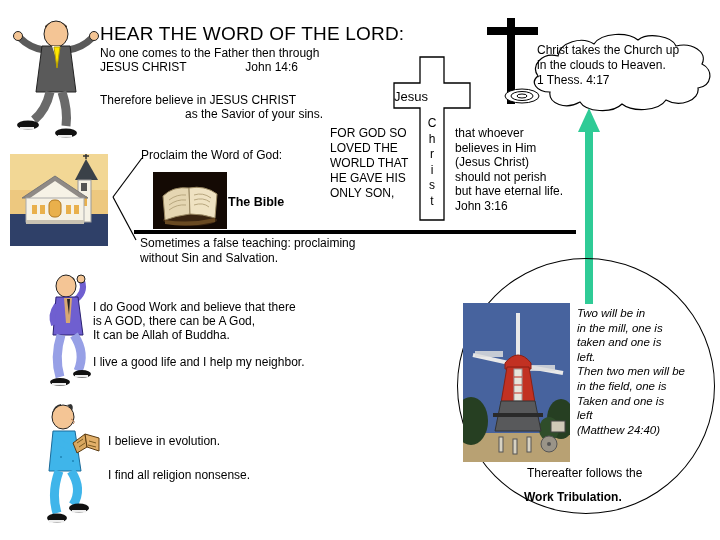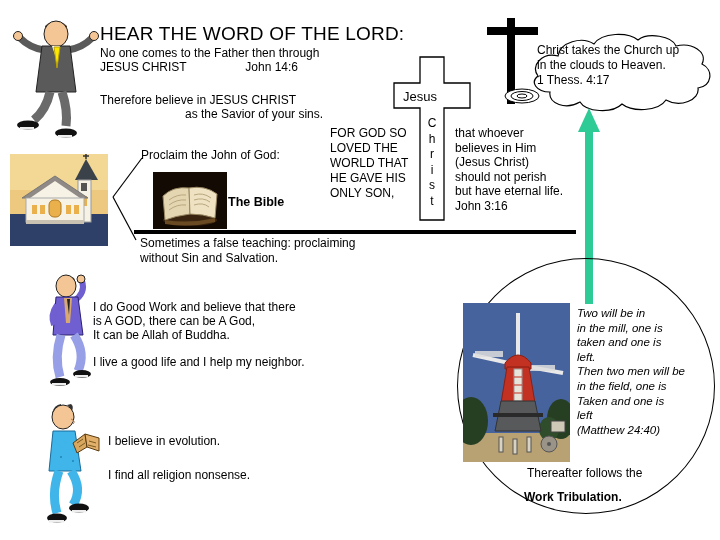--- a/index.html
+++ b/index.html
@@ -71,21 +71,21 @@
     <rect x="56" y="51" width="5" height="9" fill="#e9b04c"></rect>
     <rect x="64" y="51" width="5" height="9" fill="#e9b04c"></rect>
     <rect x="16" y="66" width="58" height="4" fill="#c9c2b2"></rect>
   </svg>
 
   <svg class="abs" style="left:108px;top:150px" width="40" height="96" viewBox="0 0 40 96">
     <line x1="5" y1="47" x2="34" y2="8" stroke="#000" stroke-width="1.2"></line>
     <line x1="5" y1="47" x2="28" y2="90" stroke="#000" stroke-width="1.2"></line>
   </svg>
 
-  <div class="t" style="left:141px;top:148px">Proclaim the John of God:</div>
+  <div class="t" style="left:141px;top:148px">Proclaim the Word of God:</div>
 
   <svg class="abs" style="left:153px;top:172px" width="74" height="57" viewBox="0 0 74 57">
     <rect width="74" height="57" fill="#140a04"></rect>
     <ellipse cx="37" cy="48" rx="27" ry="6" fill="#3a2410"></ellipse>
     <path d="M10 24 Q20 14 36 16 L37 42 Q22 44 12 48 Z" fill="#e5d6b2" stroke="#9a8862"></path>
     <path d="M36 16 Q52 13 64 22 L62 46 Q50 42 37 42 Z" fill="#efe2c2" stroke="#9a8862"></path>
     <path d="M12 48 Q37 52 62 46 L62 50 Q37 56 12 52 Z" fill="#6a4a22"></path>
     <path d="M16 28 Q24 22 33 23 M16 33 Q24 27 33 28 M16 38 Q24 32 33 33" stroke="#b8a77f" stroke-width="1" fill="none"></path>
     <path d="M41 23 Q50 20 58 26 M41 28 Q50 25 57 30 M41 33 Q50 30 56 35" stroke="#b8a77f" stroke-width="1" fill="none"></path>
   </svg>
@@ -96,21 +96,21 @@
     <div>FOR GOD SO</div>
       <div>LOVED THE</div>
     <div>WORLD THAT</div>
       <div>HE GAVE HIS</div>
     <div>ONLY SON,</div>
   </div>
 
   <svg class="abs" style="left:385px;top:52px" width="95" height="175" viewBox="0 0 95 175">
     <path d="M35 5 H59 V31 H85 V56 H59 V168 H35 V56 H9 V31 H35 Z" fill="#fff" stroke="#000" stroke-width="1.3"></path>
   </svg>
-  <div class="t" style="left:394px;top:89px;width:52px;text-align:center;font-size:13px">Jesus</div>
+  <div class="t" style="left:394px;top:89px;width:52px;text-align:left;font-size:13px">Jesus</div>
   <div class="crossletters">
     <span>C</span>
       <span>h</span>
     <span>r</span>
       <span>i</span>
     <span>s</span>
       <span>t</span>
   </div>
 
   <div class="t" style="left:455px;top:126px;line-height:14.5px">

